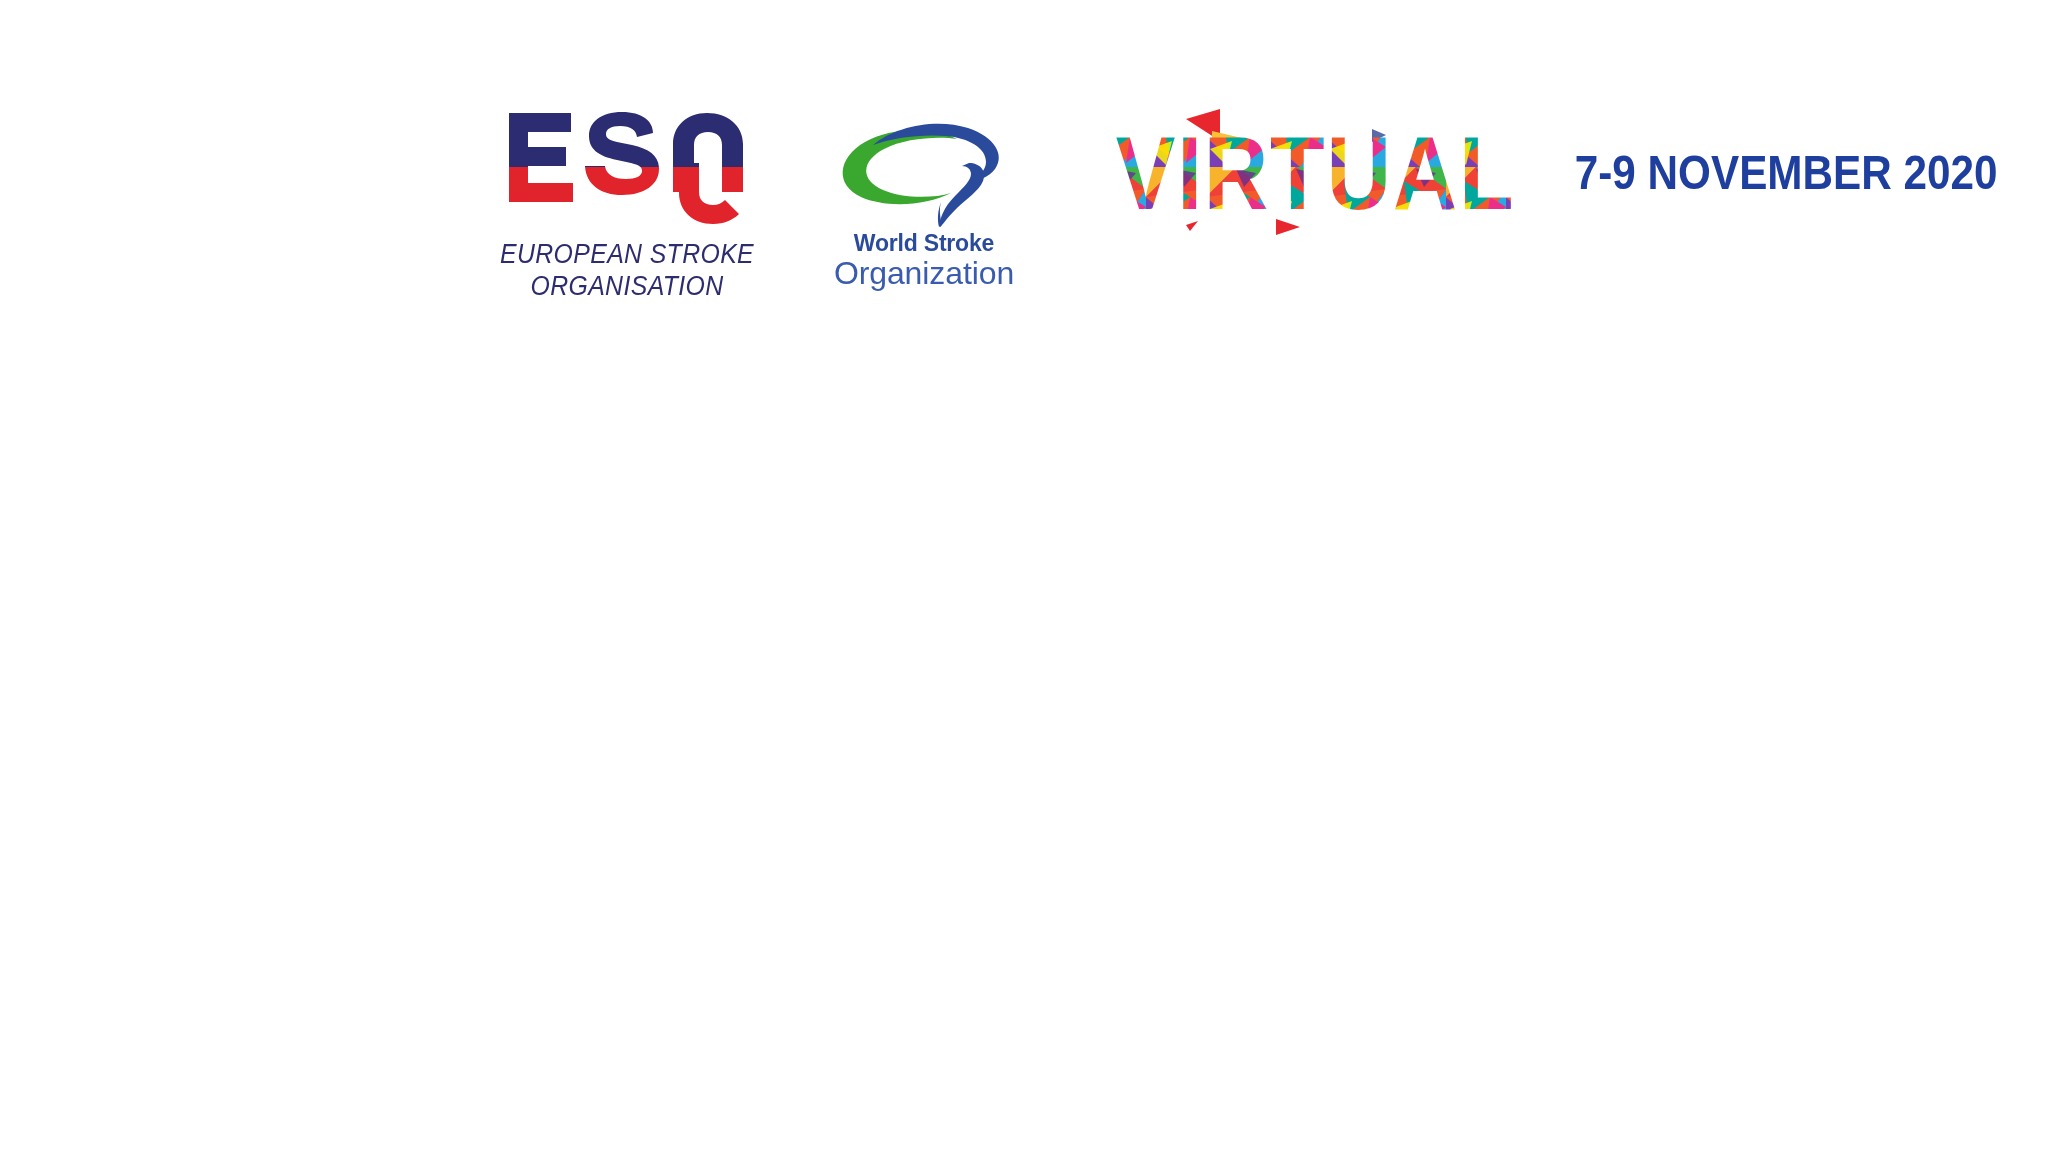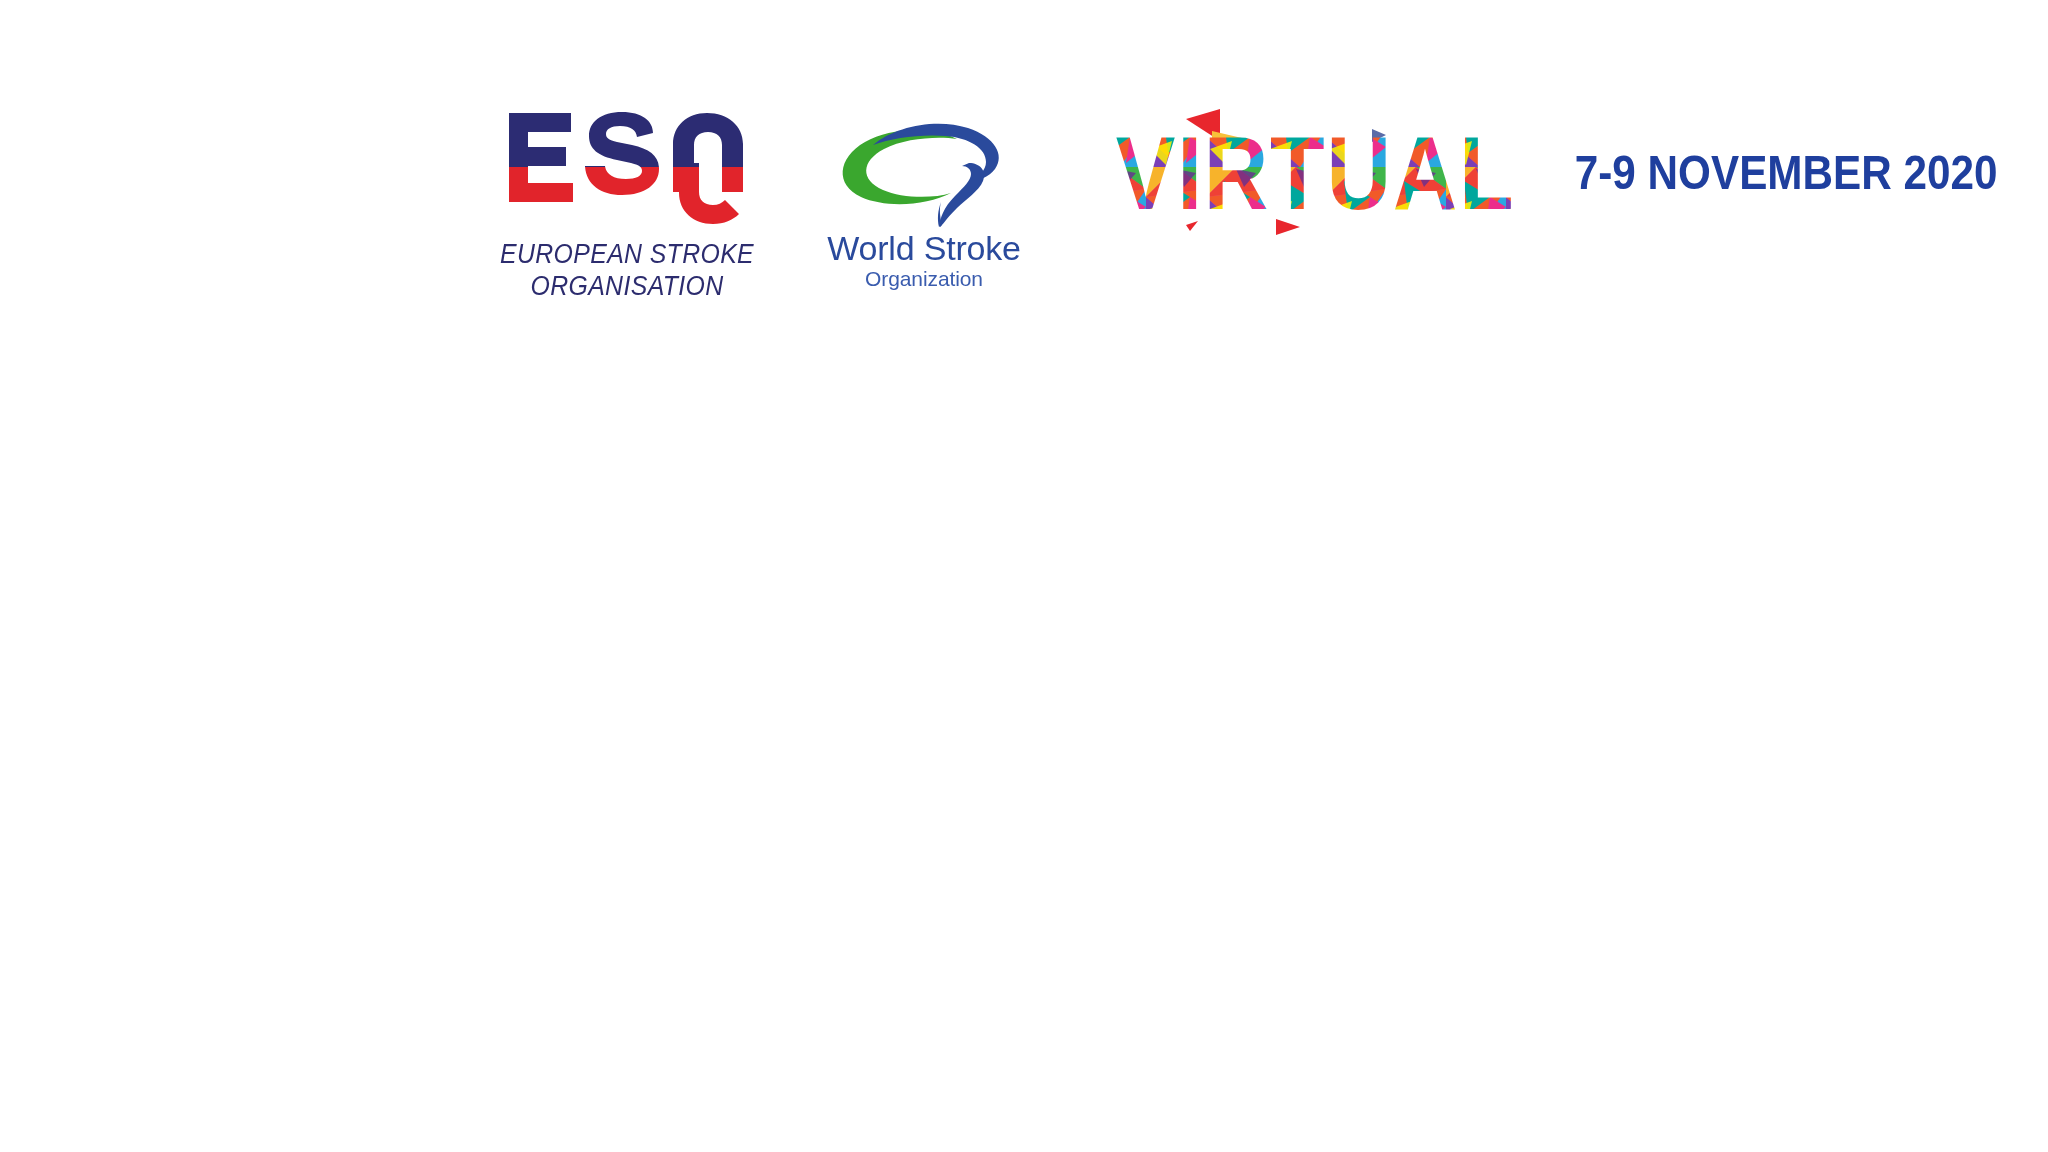--- a/index.html
+++ b/index.html
@@ -72,32 +72,32 @@
     padding-top: 4px;
   }
   .wso-mark {
     width: 190px;
     height: 122px;
   }
   .wso-mark svg { display: block; }
   .wso-name {
     color: #2a4a9c;
     font-family: "Liberation Sans", sans-serif;
-    font-weight: normal;
-    font-size: 34px;
+    font-weight: bold;
+    font-size: 23px;
     line-height: 1.05;
     letter-spacing: -0.2px;
     white-space: nowrap;
     text-align: right;
   }
   .wso-sub {
     color: #3a5cae;
     font-family: "Liberation Sans", sans-serif;
     font-weight: 400;
-    font-size: 21px;
+    font-size: 32px;
     line-height: 1.15;
     letter-spacing: -0.1px;
     white-space: nowrap;
   }
 
   
   .virtual-logo {
     width: 470px;
     position: relative;
     display: flex;

